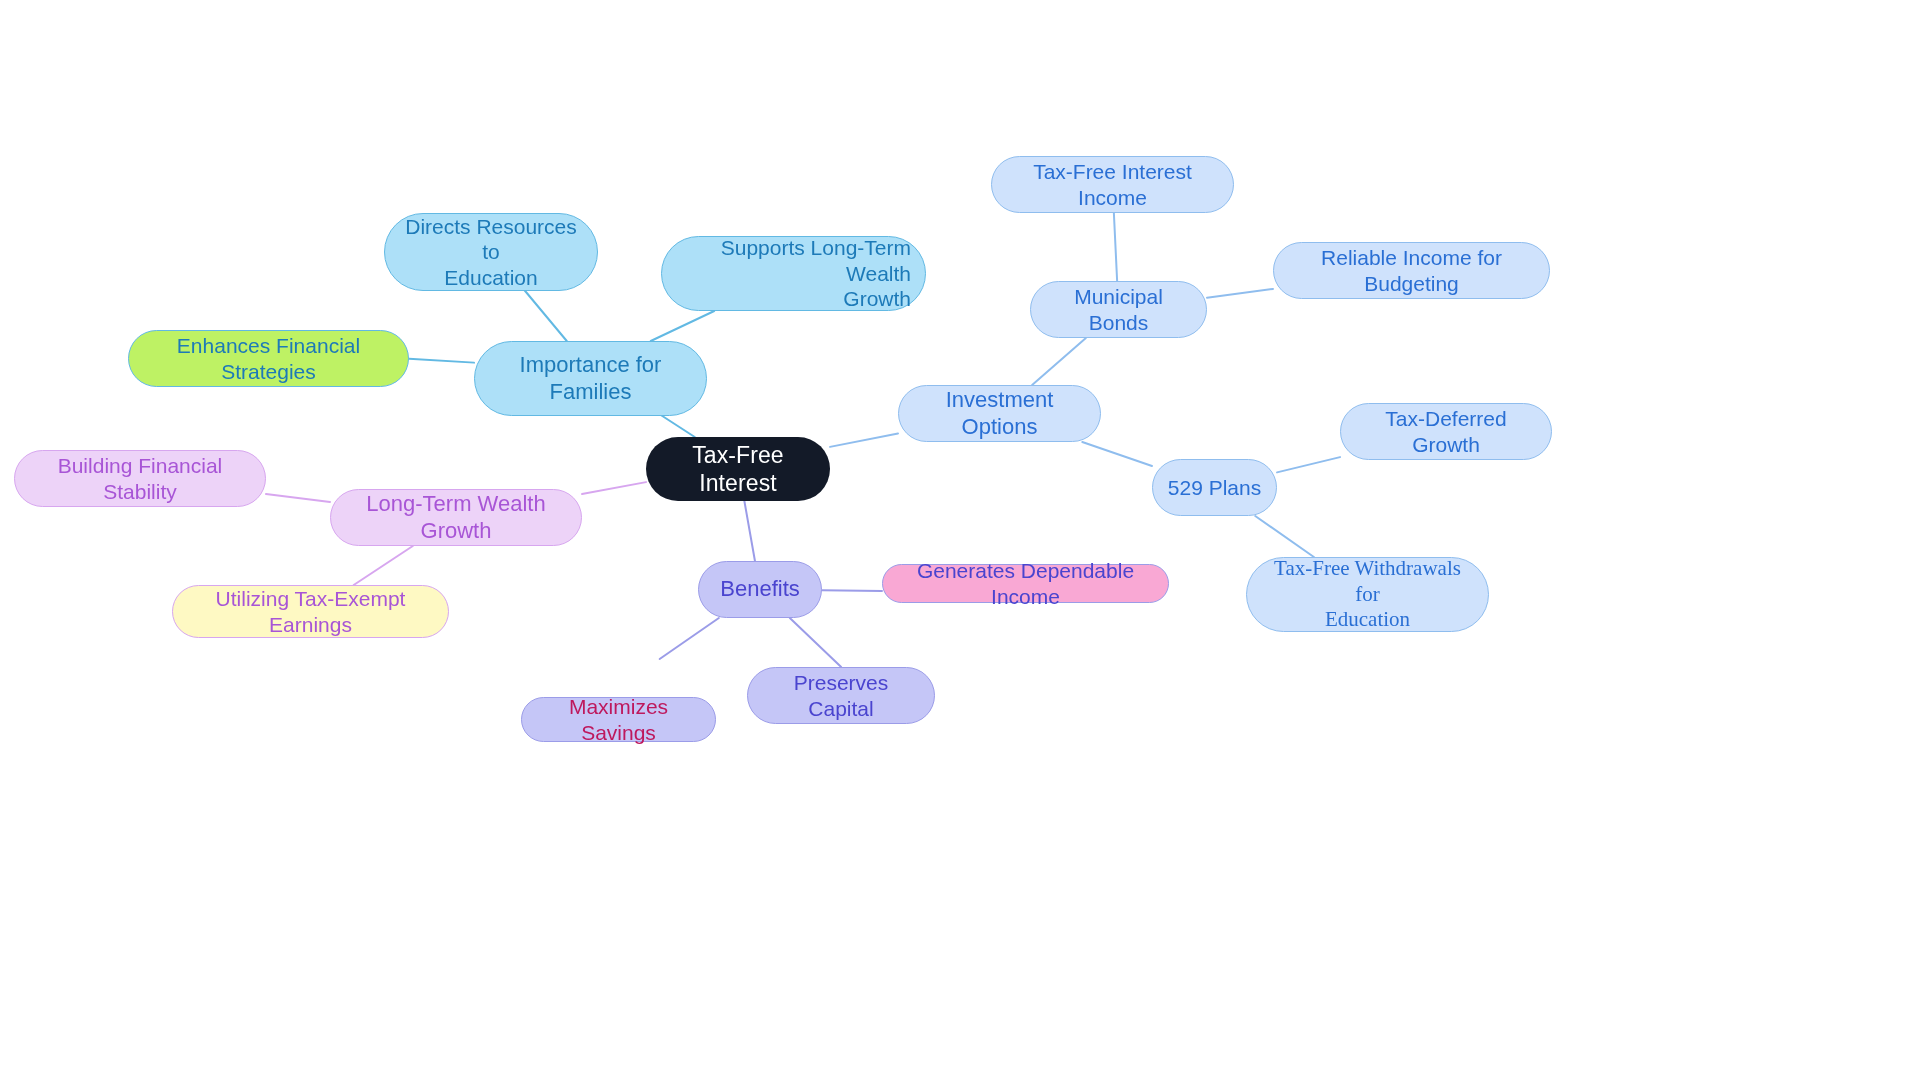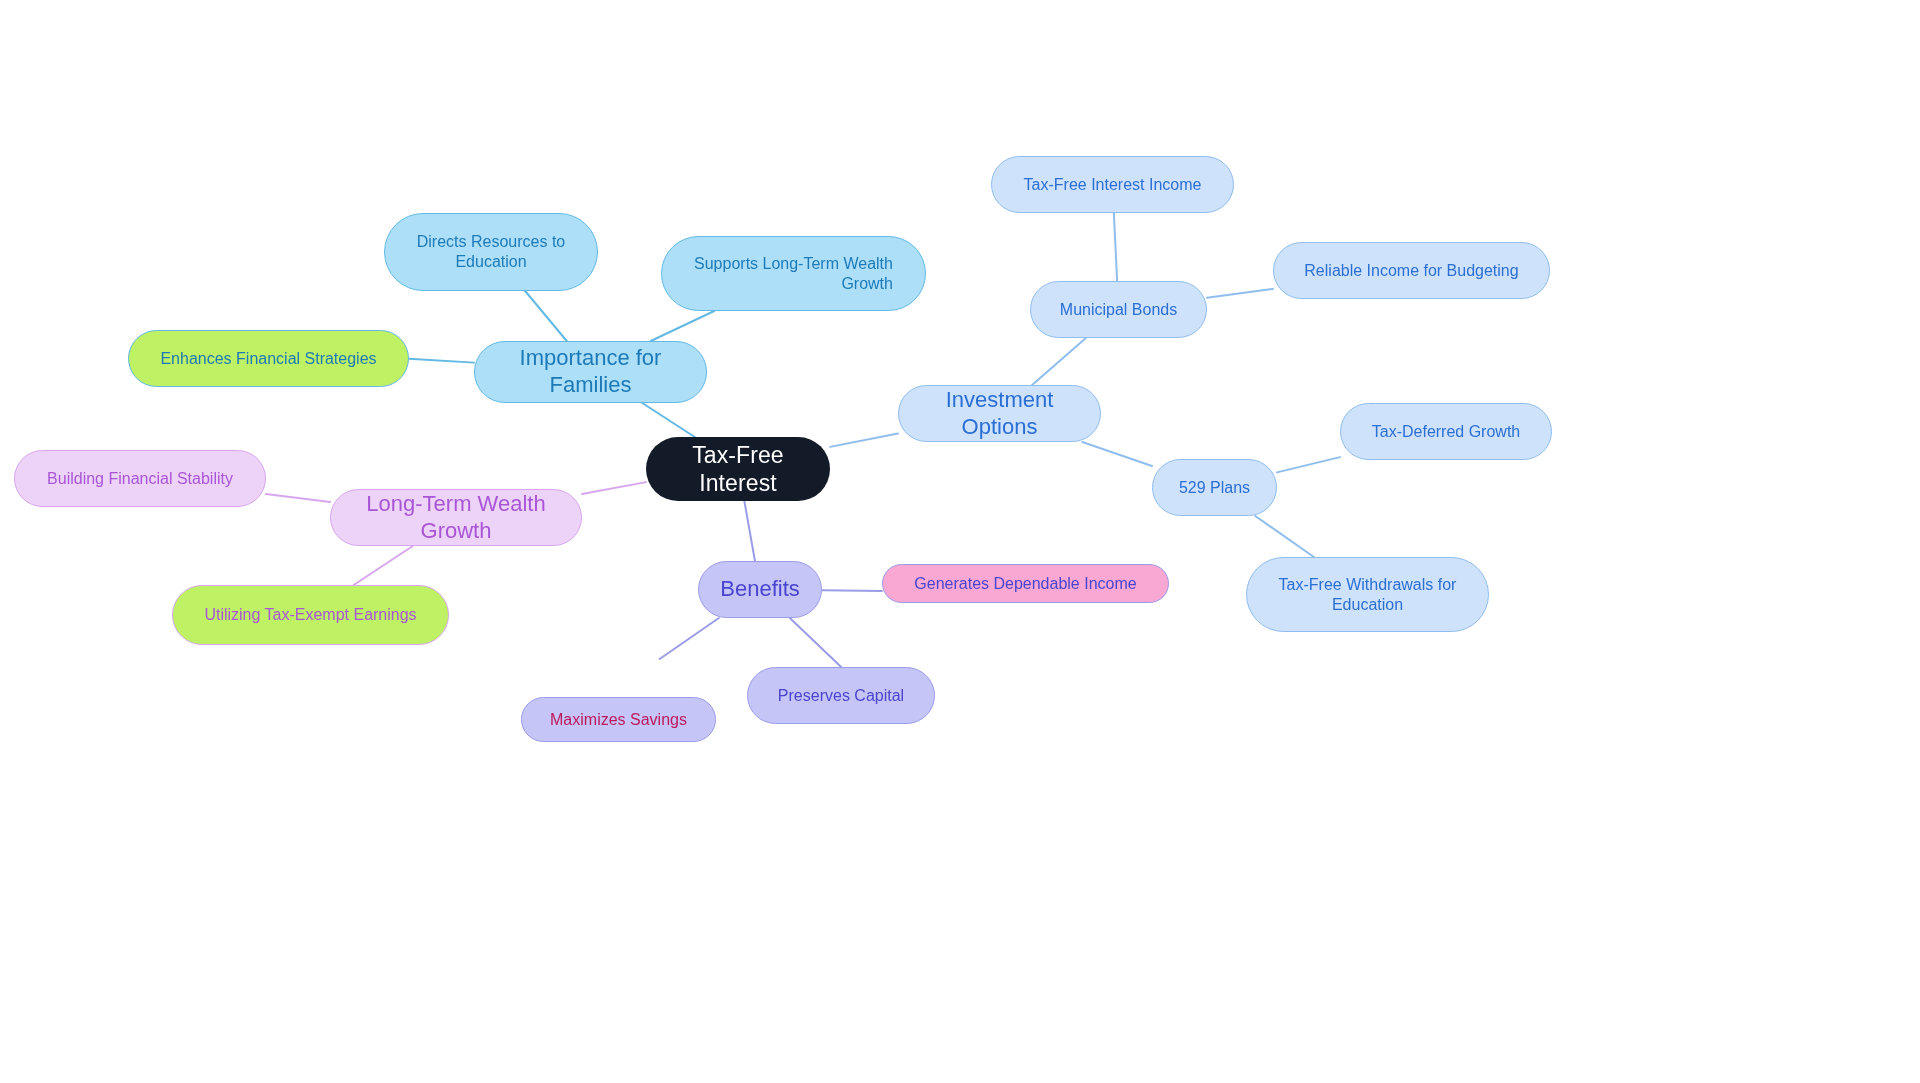--- a/index.html
+++ b/index.html
@@ -39,21 +39,21 @@
     line-height: 1.22;
     padding: 6px 14px;
     white-space: pre-line;
   }
   .node.root {
     font-size: 23px;
     border-width: 0;
     letter-spacing: 0.1px;
   }
   .node.lvl1 { font-size: 22px; }
-  .node.lvl2 { font-size: 16px; }
+  .node.lvl2 { font-size: 21px; }
 </style>
 </head>
 <body>
 
 <div id="canvas">
   <svg id="edges" viewBox="0 0 1920 1083">
       <line x1="694.7539267015707" y1="437" x2="634.5183246073299" y2="398" stroke="#62b9e3" stroke-width="2" stroke-linecap="round"></line>
       <line x1="566.7698744769874" y1="341" x2="521.8075313807532" y2="287" stroke="#62b9e3" stroke-width="2" stroke-linecap="round"></line>
       <line x1="650.765625" y1="341" x2="714.203125" y2="311" stroke="#62b9e3" stroke-width="2" stroke-linecap="round"></line>
       <line x1="474" y1="362.62577639751555" x2="409" y2="358.79037267080747" stroke="#62b9e3" stroke-width="2" stroke-linecap="round"></line>
@@ -67,35 +67,35 @@
       <line x1="742.9477911646586" y1="493" x2="754.9638554216867" y2="561" stroke="#9b9ce8" stroke-width="2" stroke-linecap="round"></line>
       <line x1="822" y1="590.2005649717514" x2="882" y2="590.8785310734463" stroke="#9b9ce8" stroke-width="2" stroke-linecap="round"></line>
       <line x1="718.8494897959183" y1="618" x2="659.6505102040817" y2="659" stroke="#9b9ce8" stroke-width="2" stroke-linecap="round"></line>
       <line x1="789.8443396226415" y1="618" x2="841.1556603773585" y2="667" stroke="#9b9ce8" stroke-width="2" stroke-linecap="round"></line>
       <line x1="646" y1="482.1276595744681" x2="582" y2="494.04255319148933" stroke="#d7a6ef" stroke-width="2" stroke-linecap="round"></line>
       <line x1="330" y1="501.9493670886076" x2="266" y2="494.0506329113924" stroke="#d7a6ef" stroke-width="2" stroke-linecap="round"></line>
       <line x1="412.8046875" y1="546" x2="353.6953125" y2="585" stroke="#d7a6ef" stroke-width="2" stroke-linecap="round"></line>
     </svg>
   <div id="node-layer">
       <div class="node root" style="left: 646px; top: 437px; width: 184px; height: 64px; background: rgb(19, 26, 40); border-color: rgb(19, 26, 40); color: rgb(255, 255, 255); border-width: 0px;">Tax-Free Interest</div>
-      <div class="node lvl1" style="left: 474px; top: 341px; width: 233px; height: 62px; background: rgb(173, 224, 248); border-color: rgb(98, 185, 227); color: rgb(29, 122, 184); text-align: center;">Importance for Families</div>
+      <div class="node lvl1" style="left: 474px; top: 341px; width: 233px; height: 75px; background: rgb(173, 224, 248); border-color: rgb(98, 185, 227); color: rgb(29, 122, 184); text-align: center;">Importance for Families</div>
       <div class="node lvl2" style="left: 384px; top: 213px; width: 214px; height: 78px; background: rgb(173, 224, 248); border-color: rgb(98, 185, 227); color: rgb(29, 122, 184);">Directs Resources to
 Education</div>
       <div class="node lvl2" style="left: 661px; top: 236px; width: 265px; height: 75px; background: rgb(173, 224, 248); border-color: rgb(98, 185, 227); color: rgb(29, 122, 184); text-align: right;">Supports Long-Term Wealth
 Growth</div>
       <div class="node lvl2" style="left: 128px; top: 330px; width: 281px; height: 57px; background: #bef264; border-color: rgb(98, 185, 227); color: rgb(29, 122, 184);">Enhances Financial Strategies</div>
       <div class="node lvl1" style="left: 898px; top: 385px; width: 203px; height: 57px; background: rgb(207, 226, 252); border-color: rgb(143, 189, 238); color: rgb(42, 111, 212);">Investment Options</div>
       <div class="node lvl2" style="left: 1030px; top: 281px; width: 177px; height: 57px; background: rgb(207, 226, 252); border-color: rgb(143, 189, 238); color: rgb(42, 111, 212);">Municipal Bonds</div>
       <div class="node lvl2" style="left: 991px; top: 156px; width: 243px; height: 57px; background: rgb(207, 226, 252); border-color: rgb(143, 189, 238); color: rgb(42, 111, 212);">Tax-Free Interest Income</div>
       <div class="node lvl2" style="left: 1273px; top: 242px; width: 277px; height: 57px; background: rgb(207, 226, 252); border-color: rgb(143, 189, 238); color: rgb(42, 111, 212);">Reliable Income for Budgeting</div>
       <div class="node lvl2" style="left: 1152px; top: 459px; width: 125px; height: 57px; background: rgb(207, 226, 252); border-color: rgb(143, 189, 238); color: rgb(42, 111, 212);">529 Plans</div>
       <div class="node lvl2" style="left: 1340px; top: 403px; width: 212px; height: 57px; background: rgb(207, 226, 252); border-color: rgb(143, 189, 238); color: rgb(42, 111, 212);">Tax-Deferred Growth</div>
-      <div class="node lvl2" style="left: 1246px; top: 557px; width: 243px; height: 75px; background: rgb(207, 226, 252); border-color: rgb(143, 189, 238); color: rgb(42, 111, 212);">Tax-Free Withdrawals for
+      <div class="node lvl2" style="left: 1246px; top: 557px; width: 243px; height: 75px; background: rgb(207, 226, 252); border-color: rgb(143, 189, 238); color: rgb(42, 111, 212); font-family: Liberation Serif, serif;">Tax-Free Withdrawals for
 Education</div>
       <div class="node lvl1" style="left: 698px; top: 561px; width: 124px; height: 57px; background: rgb(197, 198, 247); border-color: rgb(155, 156, 232); color: rgb(74, 68, 207);">Benefits</div>
       <div class="node lvl2" style="left: 882px; top: 564px; width: 287px; height: 39px; background: #f9a8d4; border-color: rgb(155, 156, 232); color: rgb(74, 68, 207);">Generates Dependable Income</div>
       <div class="node lvl2" style="left: 521px; top: 697px; width: 195px; height: 45px; background: rgb(197, 198, 247); border-color: rgb(155, 156, 232); color: #be185d;">Maximizes Savings</div>
       <div class="node lvl2" style="left: 747px; top: 667px; width: 188px; height: 57px; background: rgb(197, 198, 247); border-color: rgb(155, 156, 232); color: rgb(74, 68, 207);">Preserves Capital</div>
       <div class="node lvl1" style="left: 330px; top: 489px; width: 252px; height: 57px; background: rgb(237, 211, 248); border-color: rgb(215, 166, 239); color: rgb(168, 85, 214);">Long-Term Wealth Growth</div>
       <div class="node lvl2" style="left: 14px; top: 450px; width: 252px; height: 57px; background: rgb(237, 211, 248); border-color: rgb(215, 166, 239); color: rgb(168, 85, 214);">Building Financial Stability</div>
-      <div class="node lvl2" style="left: 172px; top: 585px; width: 277px; height: 60px; background: #bef264; border-color: rgb(215, 166, 239); color: rgb(168, 85, 214);">Utilizing Tax-Exempt Earnings</div>
+      <div class="node lvl2" style="left: 172px; top: 585px; width: 277px; height: 53px; background: #fef9c3; border-color: rgb(215, 166, 239); color: rgb(168, 85, 214);">Utilizing Tax-Exempt Earnings</div>
     </div>
 </div>
 
 </body></html>

